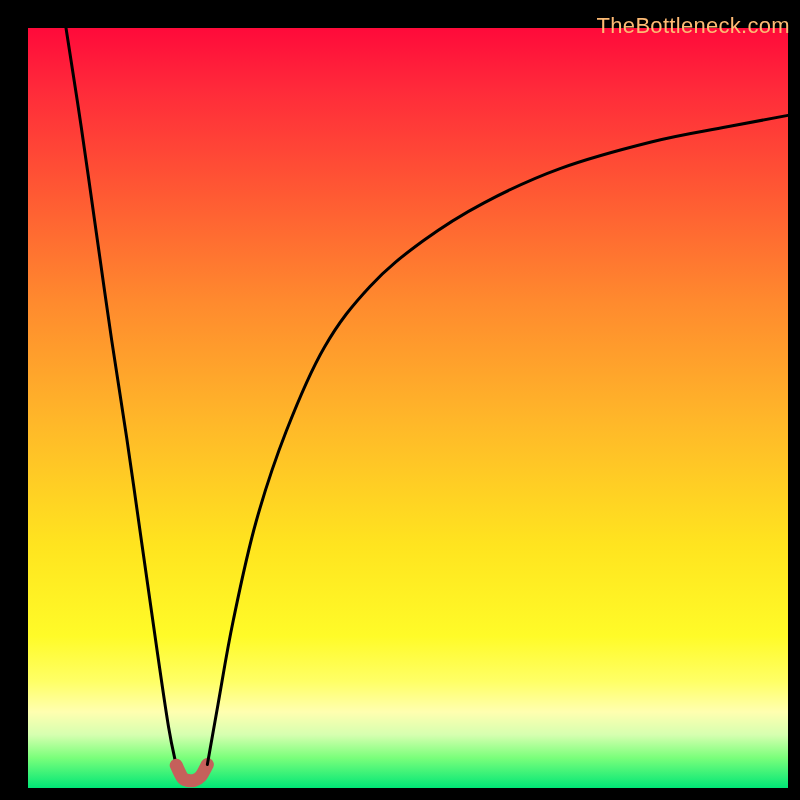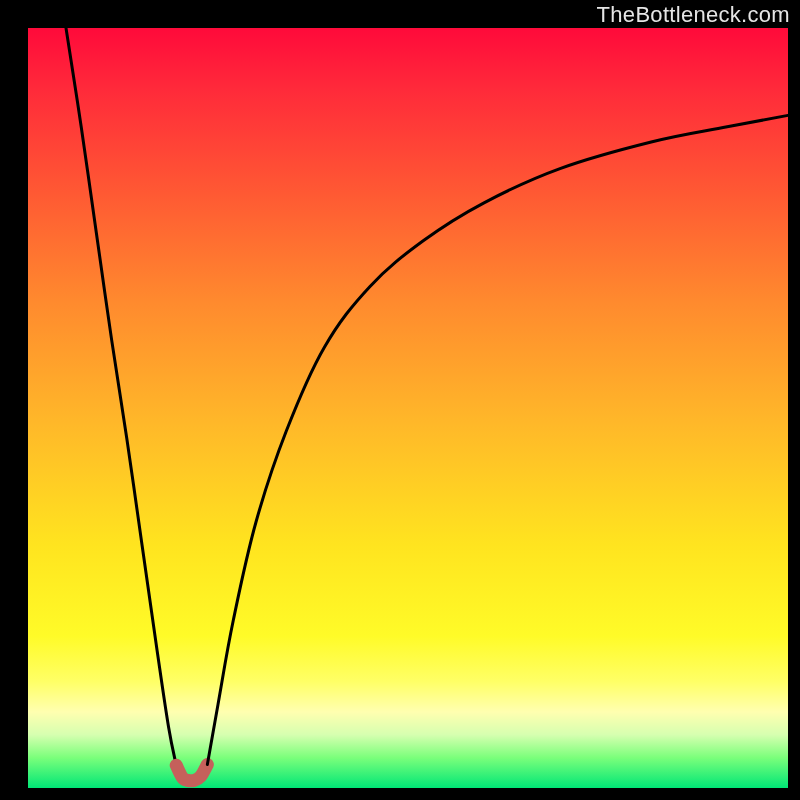--- a/index.html
+++ b/index.html
@@ -29,23 +29,23 @@
       #fffb28 80%,
       #ffff66 86%,
       #ffffb0 90%,
       #d6ffb0 93%,
       #7bff7b 96%,
       #00e676 100%
     );
   }
   .watermark {
     position: absolute;
-    top: 2px;
+    top: 13px;
     right: 10px;
-    color: #e5e5e5;
+    color: #fdba74;
     font-size: 22px;
     font-weight: 500;
     letter-spacing: 0.3px;
   }
   svg.curves {
     position: absolute;
     inset: 0;
   }
 </style>
 </head>

